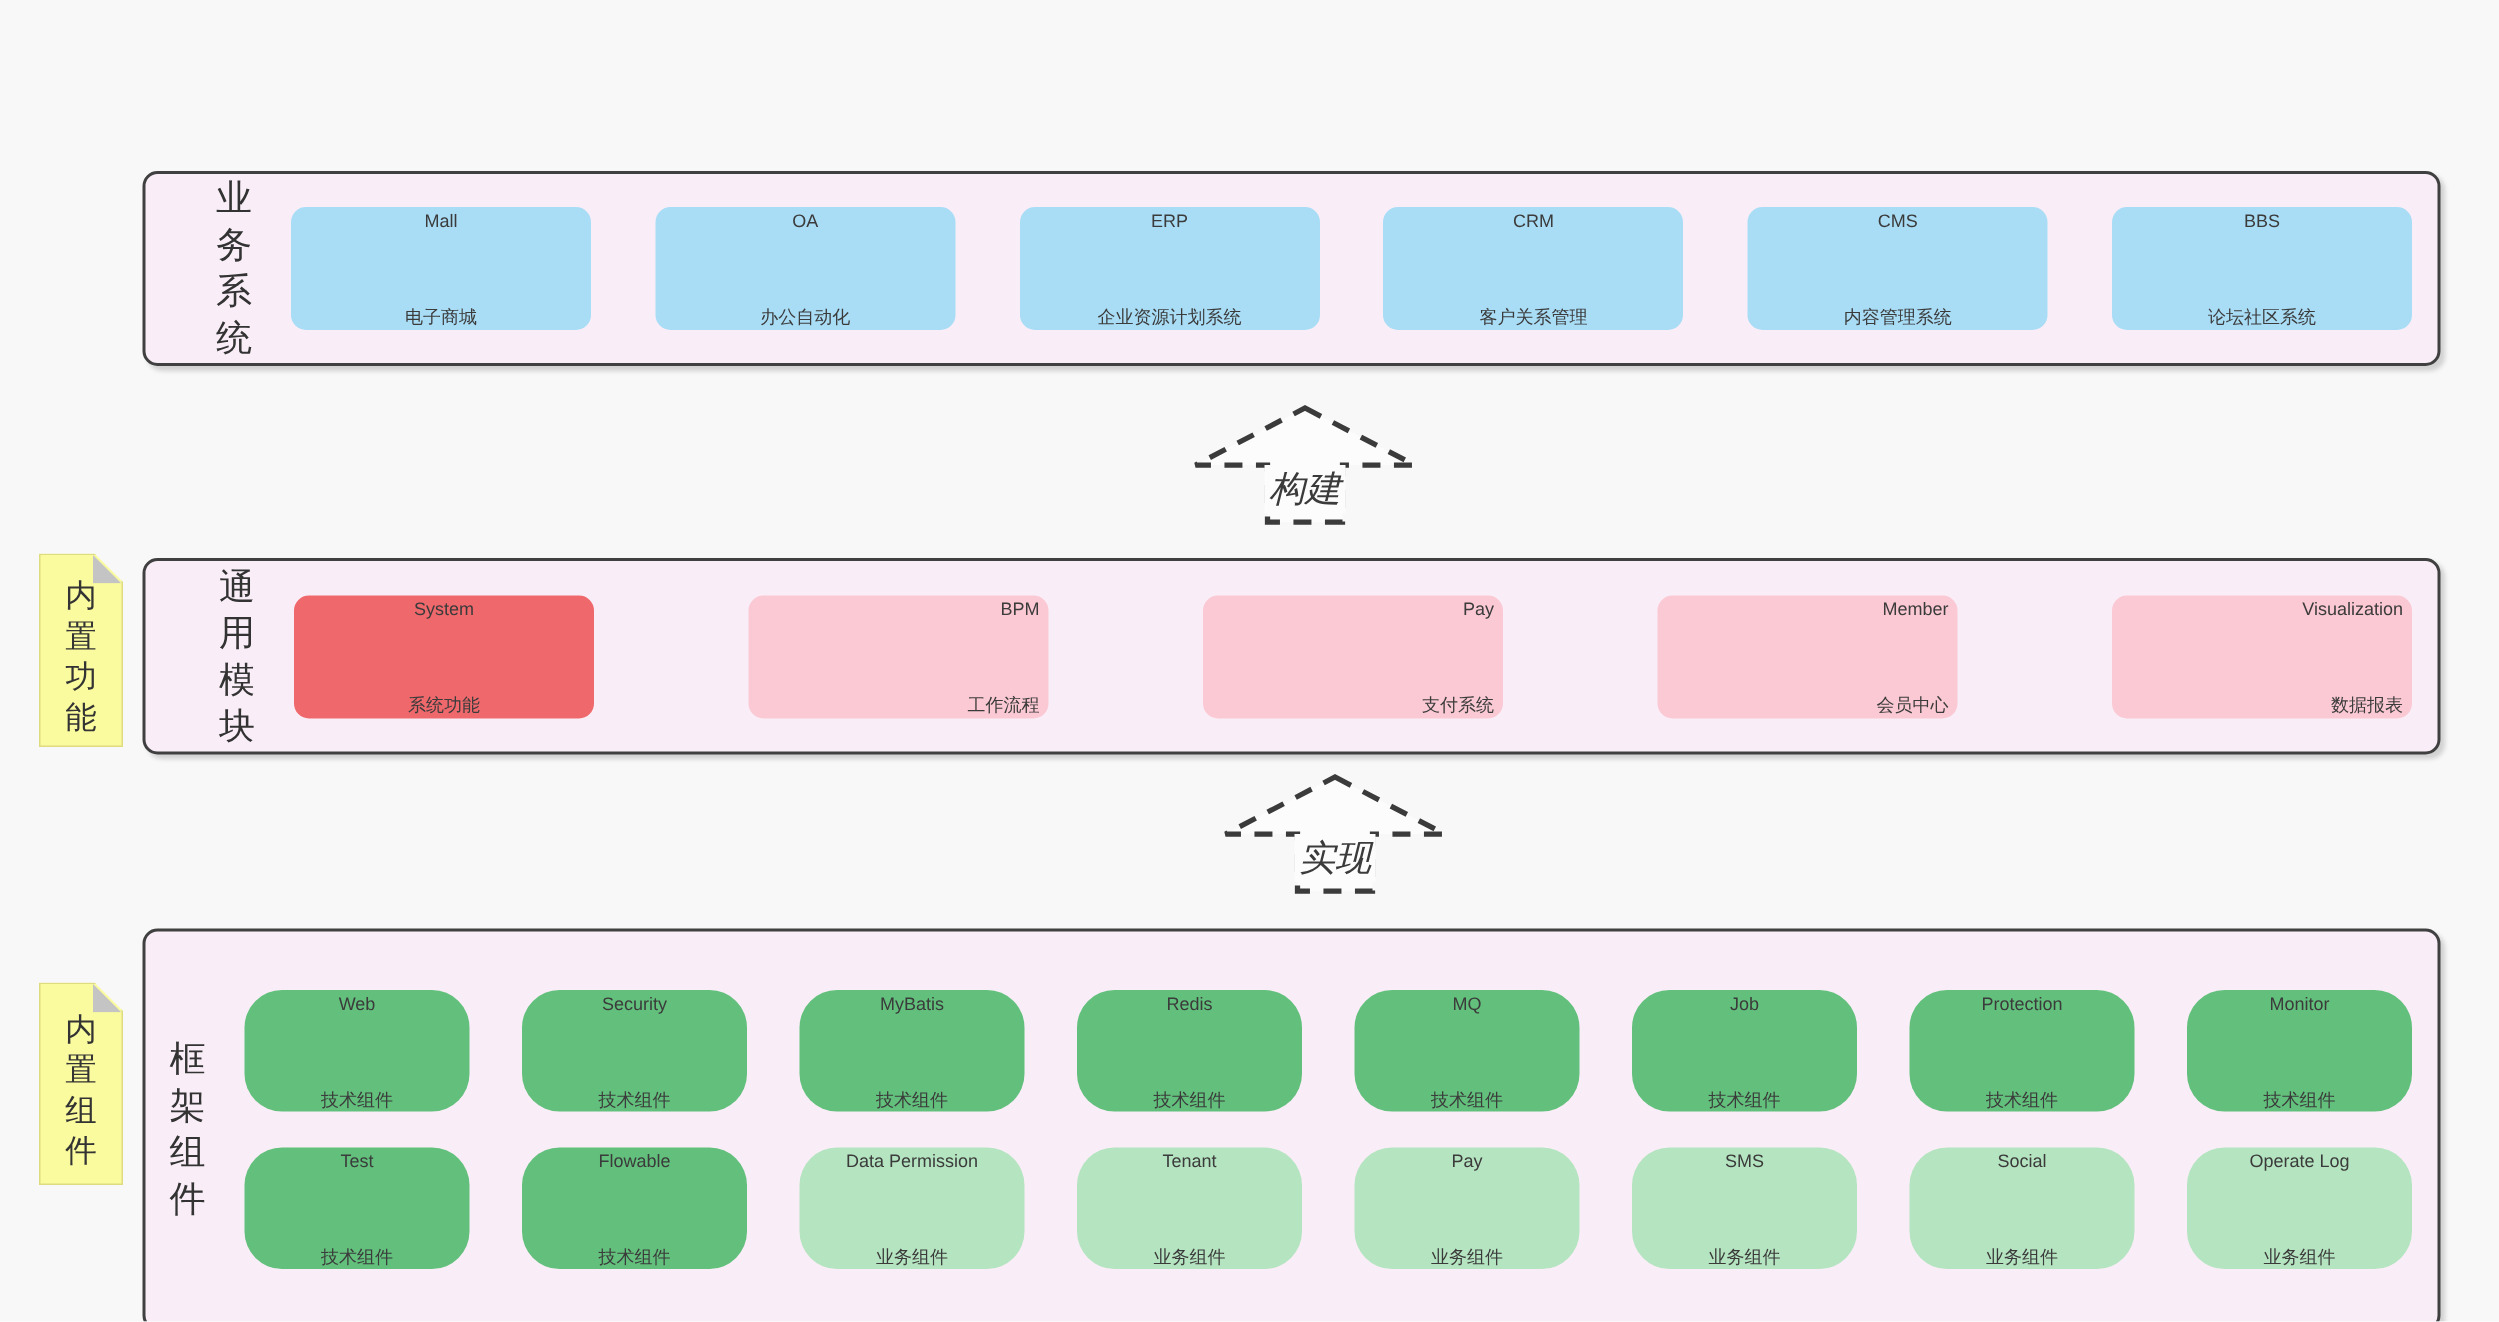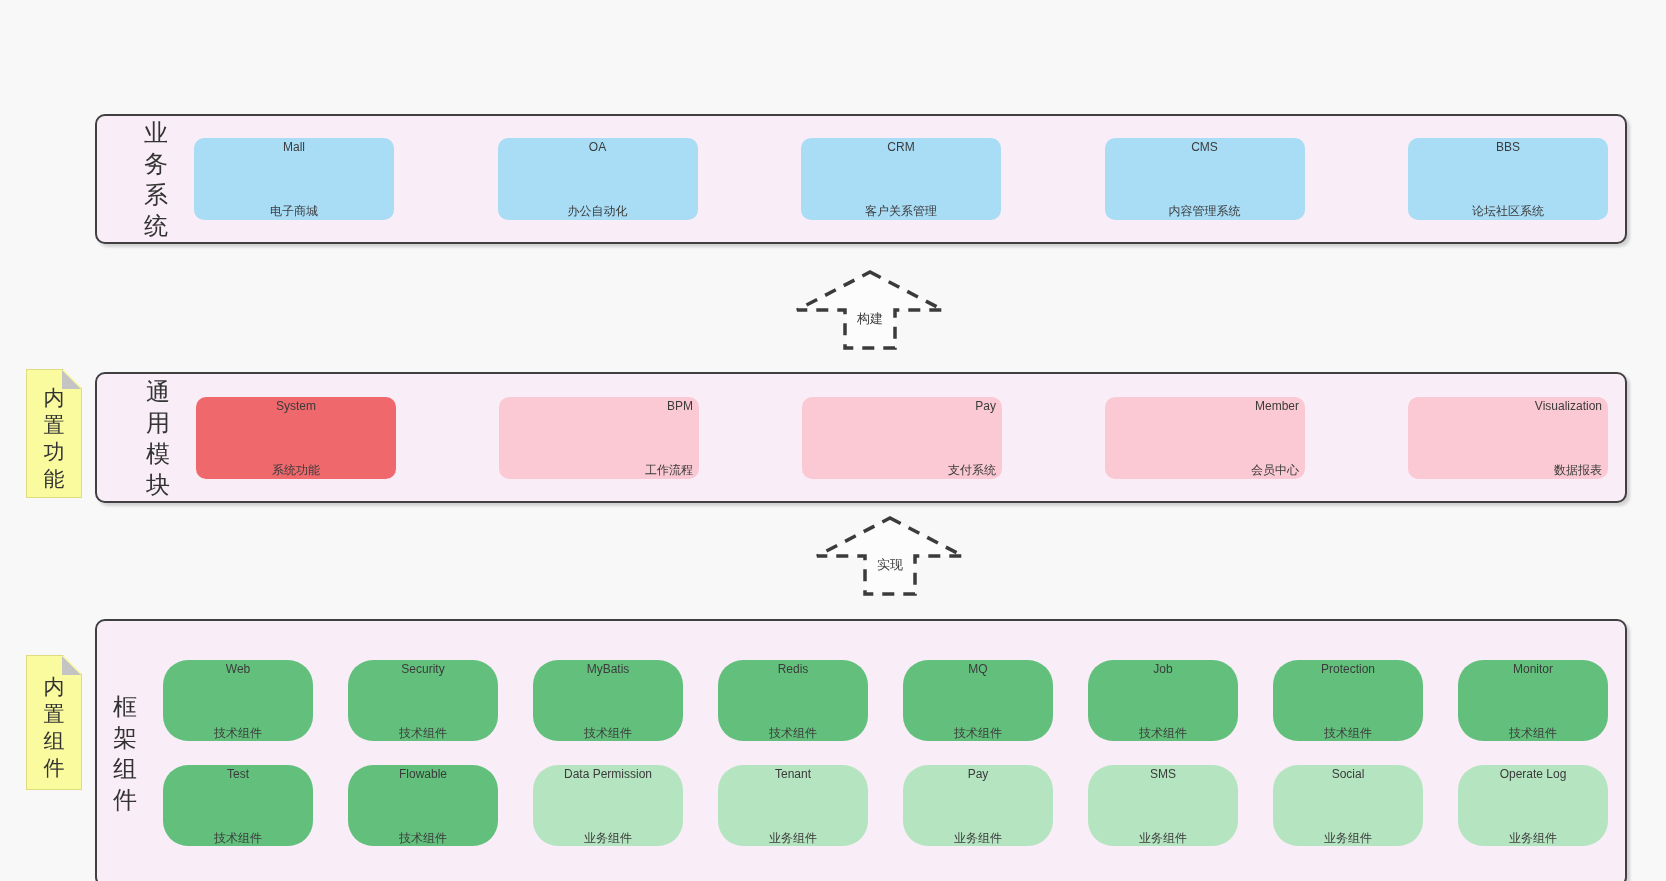--- a/index.html
+++ b/index.html
@@ -62,21 +62,21 @@
   .sticky-text{
     width:24px; padding-top:8px; font-size:21px; line-height:27px;
     text-align:center; word-break:break-all; color:#333;
   }
   .arrow{position:absolute; width:150px; height:80px;}
   .arrow-1{left:795px; top:270px;}
   .arrow-2{left:815px; top:516px;}
   .arrow svg{position:absolute; inset:0; overflow:visible;}
   .arrow-label{
     position:absolute; left:50%; top:40px; transform:translateX(-50%);
-    background:#fcfcfc; padding:0 3px; font-size:13px; color:var(--text);
+    background:#fcfcfc; padding:0 3px; font-size:24px; color:var(--text);font-style:italic;
   }
 </style>
 </head>
 <body>
 
 <div class="page">
 
   <div class="sticky sticky-1">
     <div class="fold"></div>
     <div class="sticky-text">内置功能</div>
@@ -90,20 +90,24 @@
     <div class="band-label">业务系统</div>
     <div class="band-rows">
       <div class="boxes">
           <div class="box blue">
             <div>Mall</div>
             <div>电子商城</div>
           </div>
           <div class="box blue">
             <div>OA</div>
             <div>办公自动化</div>
+          </div>
+          <div class="box blue">
+            <div>ERP</div>
+            <div>企业资源计划系统</div>
           </div>
           <div class="box blue">
             <div>CRM</div>
             <div>客户关系管理</div>
           </div>
           <div class="box blue">
             <div>CMS</div>
             <div>内容管理系统</div>
           </div>
           <div class="box blue">

